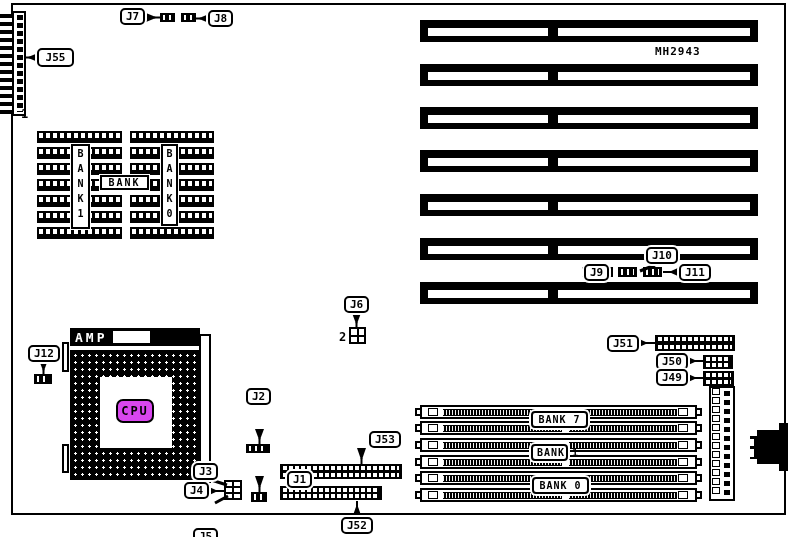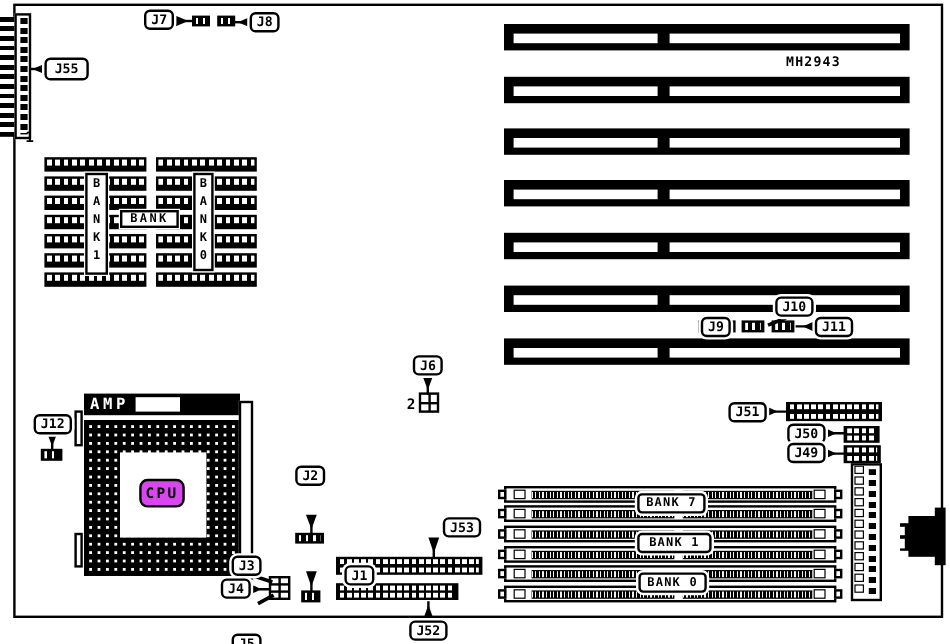--- a/index.html
+++ b/index.html
@@ -267,21 +267,21 @@
       <div class="simm" style="top:488px;">
         <div class="bar l"></div>
         <div class="bar r"></div>
         <div class="clip l"></div>
         <div class="clip r"></div>
         <div class="tab l"></div>
         <div class="tab r"></div>
       </div>
     </div>
   <div class="callout" style="left:531px;top:411px;width:57px;border-radius:4px;font-size:10px;letter-spacing:1px;">BANK 7</div>
-  <div class="callout" style="left:531px;top:444px;width:62px;border-radius:4px;font-size:10px;letter-spacing:1px;">BANK 1</div>
+  <div class="callout" style="left:531px;top:444px;width:37px;border-radius:4px;font-size:10px;letter-spacing:1px;">BANK 1</div>
   <div class="callout" style="left:532px;top:477px;width:57px;border-radius:4px;font-size:10px;letter-spacing:1px;">BANK 0</div>
 
   <div class="abs power" id="power-conn">
     <div class="pins"></div>
   <div class="sq" style=""></div>
       <div class="sq" style=""></div>
       <div class="sq" style=""></div>
       <div class="sq" style=""></div>
       <div class="sq" style=""></div>
       <div class="sq" style=""></div>

